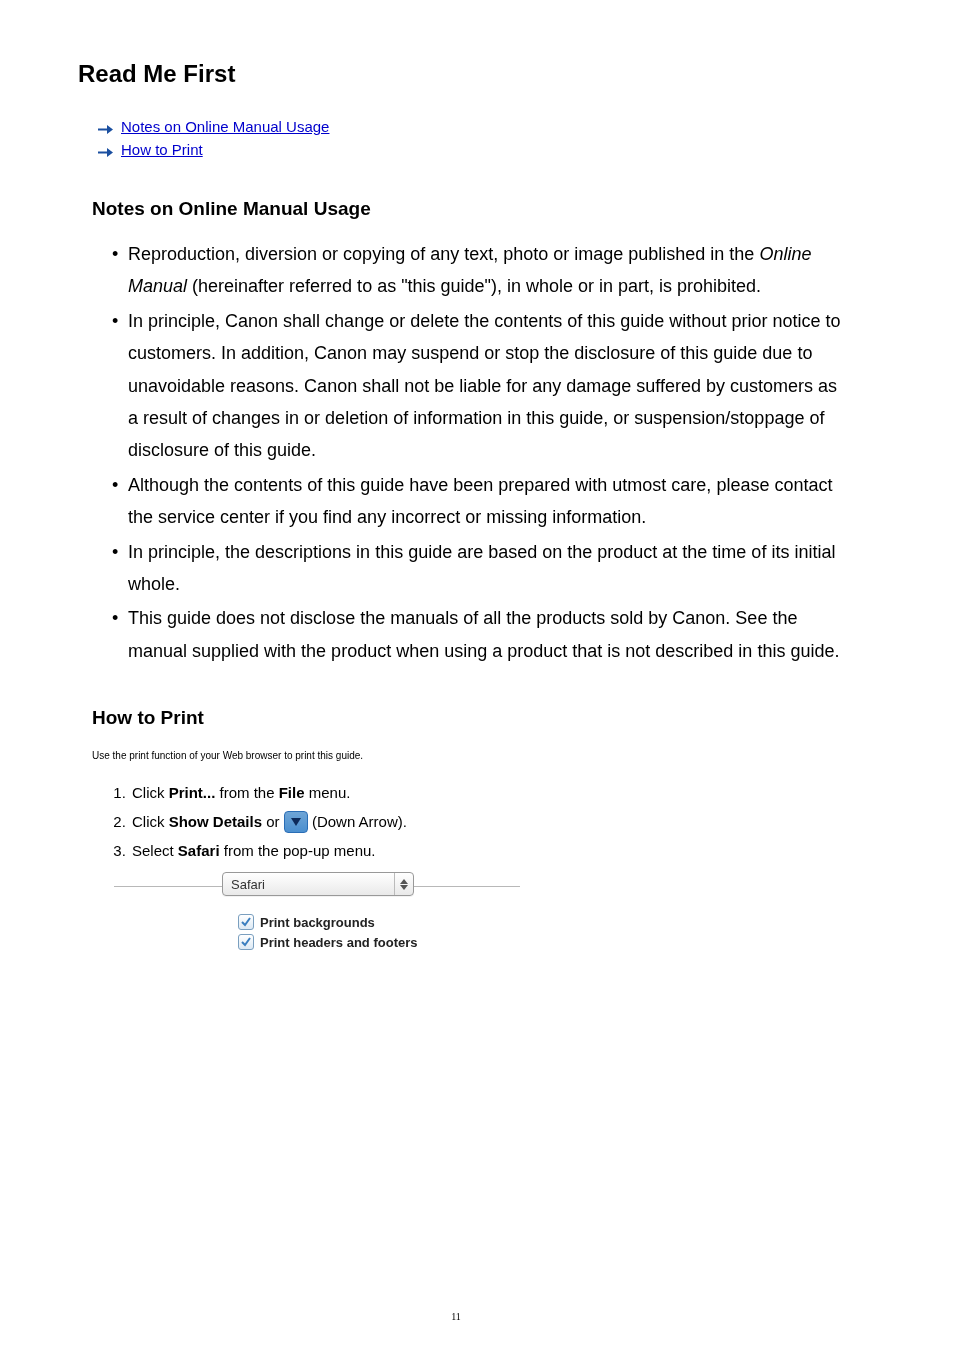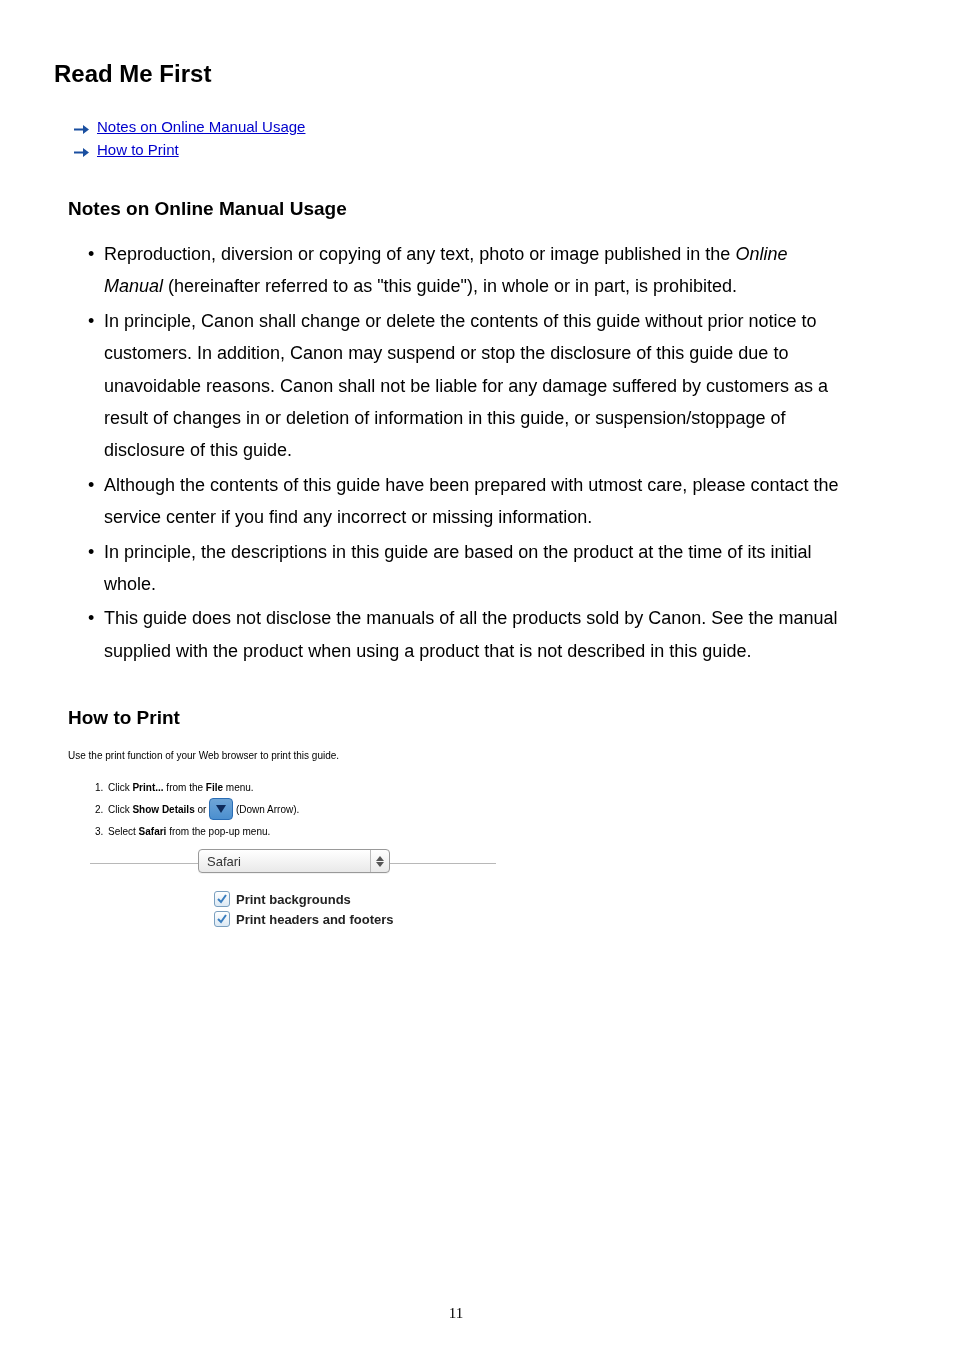--- a/index.html
+++ b/index.html
@@ -6,21 +6,21 @@
     margin: 0;
     padding: 0;
     font-family: Arial, Helvetica, sans-serif;
     background: #ffffff;
     color: #000000;
   }
   .page {
     width: 912px;
     min-height: 1350px;
     box-sizing: border-box;
-    padding: 60px 70px 30px 54px;
+    padding: 60px 70px 30px 78px;
     position: relative;
   }
   h1 {
     font-size: 24px;
     font-weight: bold;
     margin: 0 0 30px 0;
   }
   .link-list {
     margin: 0 0 0 20px;
     padding: 0;
@@ -67,21 +67,21 @@
     top: 0;
   }
   p.body {
     margin: 0 0 14px 14px;
     font-size: 10px;
     line-height: 1.8;
   }
   ol.steps {
     margin: 0 0 5px 34px;
     padding: 0 0 0 18px;
-    font-size: 10px;
+    font-size: 15px;
     line-height: 1.8;
   }
   ol.steps > li {
     padding-left: 2px;
     margin-bottom: 2px;
   }
   .down-arrow-btn {
     display: inline-flex;
     align-items: center;
     justify-content: center;
@@ -171,21 +171,21 @@
     border-radius: 3px;
     background: linear-gradient(to bottom, #ffffff, #dce9f4);
     flex-shrink: 0;
   }
   .mac-check svg {
     display: block;
   }
   .page-number {
     text-align: center;
     font-family: "Times New Roman", Times, serif;
-    font-size: 15px;
+    font-size: 10px;
     position: absolute;
     bottom: 28px;
     left: 0;
     right: 0;
   }
   em.ital { font-style: italic; }
   b { font-weight: bold; }
 </style>
 </head>
 <body>

